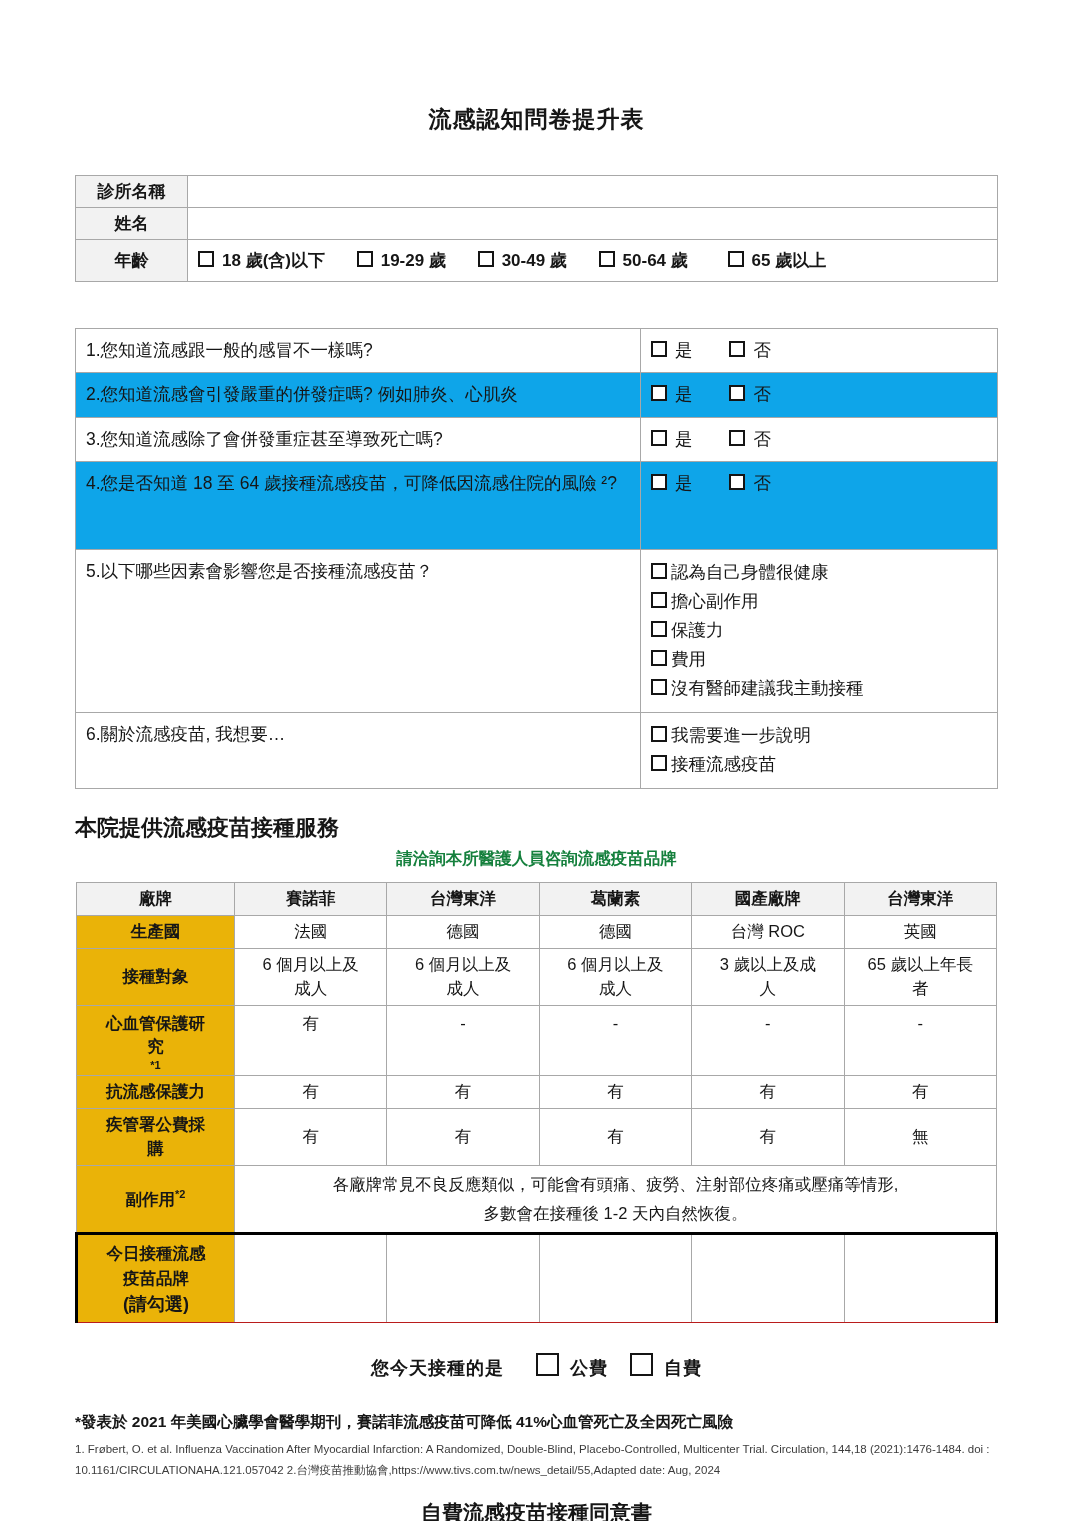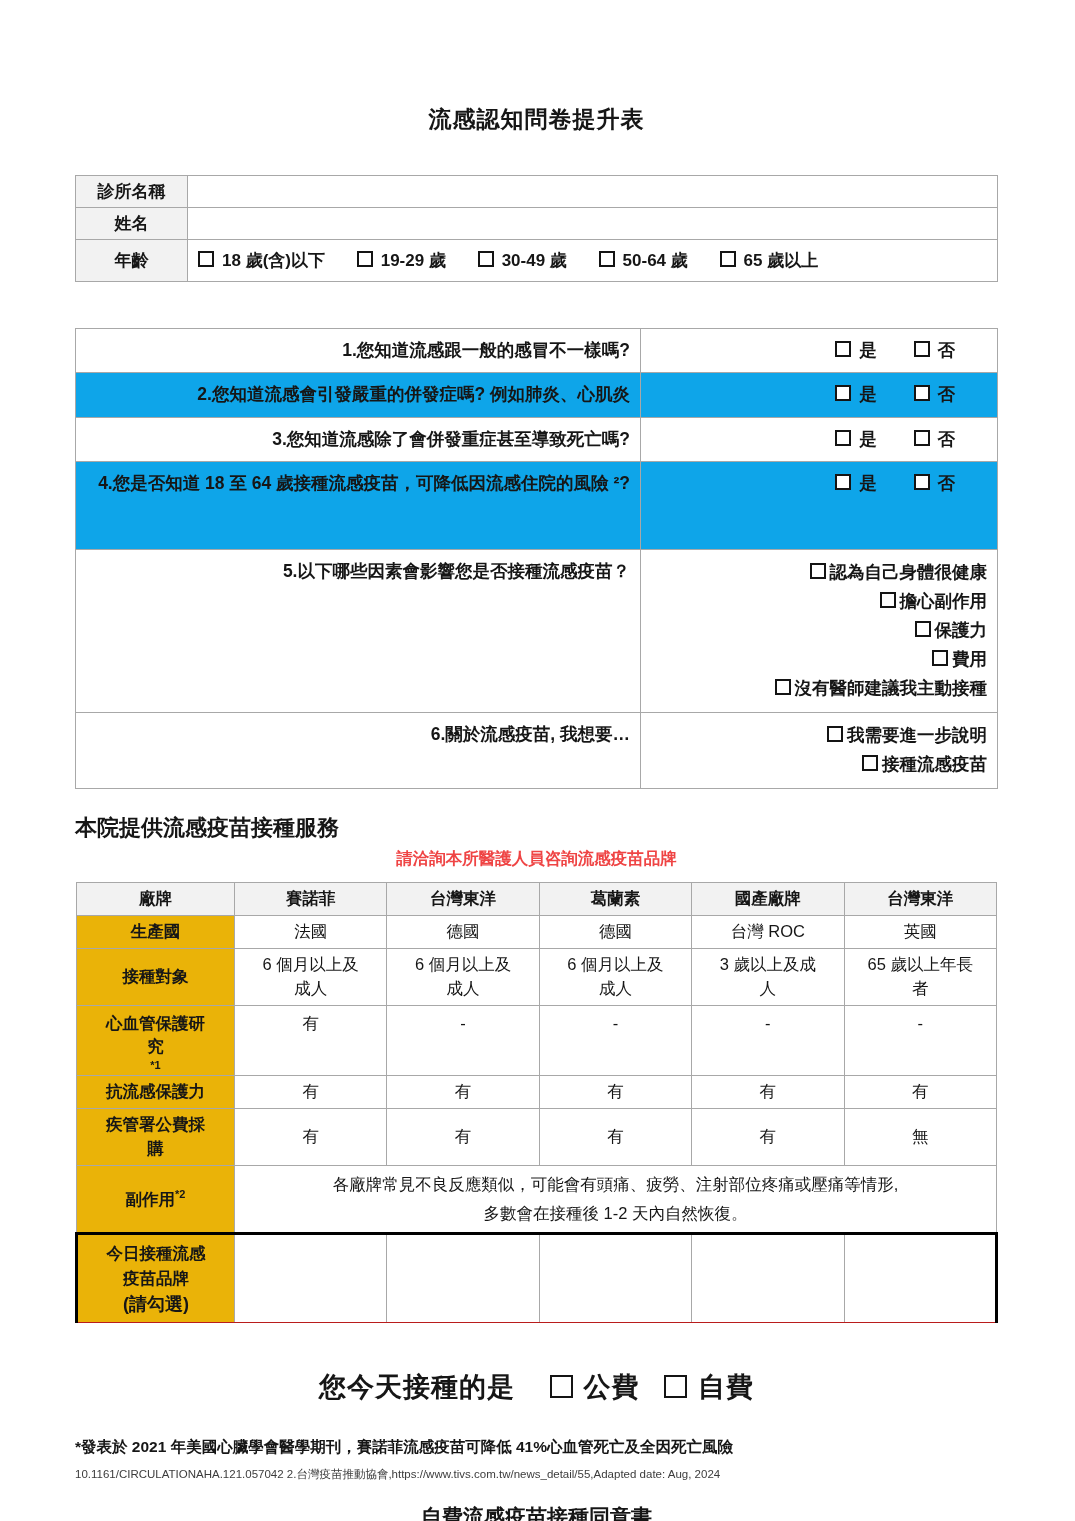--- a/index.html
+++ b/index.html
@@ -6,44 +6,44 @@
   body {
     width:1075px; height:1521px; overflow:hidden;
     font-family:"Liberation Sans","DejaVu Sans",sans-serif;
     color:#161616;
   }
   .page { box-sizing:border-box; width:1075px; padding:104px 77px 0 75px; }
 
   
   .doc-title { text-align:center; font-size:23px; font-weight:bold; letter-spacing:1px; margin:0 0 40px 0; }
   .section-heading { text-align:left; font-size:22px; font-weight:bold; margin:24px 0 5px 0; }
-  .section-subheading { text-align:center; font-size:16.5px; font-weight:bold; color:#ef4444; margin:0 0 12px 0; }
+  .section-subheading { text-align:center; font-size:16.5px; font-weight:bold; color:#15803d; margin:0 0 12px 0; }
 
   
   table { border-collapse:collapse; width:100%; table-layout:fixed; }
   td { border:1px solid #a8a8a8; box-sizing:border-box; }
 
   
   .info-table { margin-bottom:46px; }
   .info-table td { font-size:17px; padding:3px 10px; }
   .info-table td.lbl { background:#f2f2f2; font-weight:bold; text-align:center; width:112px; }
   .info-table tr.r1 td, .info-table tr.r2 td { height:32px; }
   .info-table tr.r3 td { height:42px; }
   .age-opts { font-weight:bold; white-space:nowrap; }
   .age-opt { margin-right:27px; }
-  .age-opt:last-child { margin-right:0; }
+  .age-opt:last-child { margin-right:0;margin-left:8px; }
 
   
   .cb { display:inline-block; width:12px; height:12px; border:2px solid #141414; background:#fff; vertical-align:-1px; }
   .age-opt .cb, .yn-opt .cb { margin-right:8px; }
   .stack-opt .cb { margin-right:4px; }
   .cb.lg { width:19px; height:19px; border-width:2.5px; vertical-align:-2px; margin-right:11px; }
 
   
-  .q-table td { font-size:17.5px; font-weight:bold; vertical-align:top; padding:8px 10px 9px 10px; line-height:1.5;text-align:right; }
+  .q-table td { font-size:17.5px; font-weight:normal; vertical-align:top; padding:8px 10px 9px 10px; line-height:1.5; }
   .q-table col.qcol { width:565px; }
   .q-table tr.shade td { background:#0ea5e9; }
   .q-table tr.r4 td { height:88px; }
   .yn-opt { margin-right:32px; white-space:nowrap; }
   .stack-opt { line-height:29px; white-space:nowrap; }
 
   
   .vax-table td { font-size:16.5px; text-align:center; padding:4px 21px; vertical-align:middle; line-height:1.45; }
   .vax-table col.lblcol { width:158px; }
   .vax-table tr.hdr td { font-weight:bold; background:#f2f2f2; height:32px; }
@@ -57,21 +57,21 @@
   .sup-mark { font-size:11px; vertical-align:super; }
   .side-line { line-height:29px; }
 
   tr.today td { border-top:3px solid #000; border-bottom:1px solid #b91c1c; height:78px; }
   tr.today td:first-child { border-left:3px solid #000; }
   tr.today td:last-child { border-right:3px solid #000; }
   tr.today td.lbl { line-height:1.5; padding-top:6px; vertical-align:top; }
   .today-note { font-size:18px; font-weight:bold; }
 
   
-  .payment { text-align:center; font-size:27px; font-weight:bold; margin-top:46px; letter-spacing:1px; }
+  .payment { text-align:center; font-size:18px; font-weight:bold; margin-top:30px; letter-spacing:1px; }
   .payment .plabel { margin-right:10px; }
   .payment .cb.lg { margin-left:16px; }
 
   
   .footnote { margin-top:32px; font-size:15.5px; font-weight:bold; }
   .refs { margin-top:6px; font-size:11.5px; color:#3c3c3c; line-height:1.85; }
 
   
   .consent-heading { margin-top:18px; font-size:21px; font-weight:bold; text-align:center; }
   .consent-box { margin-top:22px; border:2px solid #989898; padding:14px 20px 20px 20px; font-size:17px; font-weight:600; line-height:1.75; }
@@ -247,20 +247,21 @@
     </table>
 
   <div class="payment">
     <span class="plabel">您今天接種的是</span>
     <span class="cb lg"></span><span>公費</span>
     <span class="cb lg"></span><span>自費</span>
   </div>
 
   <div class="footnote">*發表於 2021 年美國心臟學會醫學期刊，賽諾菲流感疫苗可降低 41%心血管死亡及全因死亡風險</div>
   <div class="refs">
+    <div>1. Frøbert, O. et al. Influenza Vaccination After Myocardial Infarction: A Randomized, Double-Blind, Placebo-Controlled, Multicenter Trial. Circulation, 144,18 (2021):1476-1484. doi :</div>
     <div>10.1161/CIRCULATIONAHA.121.057042 2.台灣疫苗推動協會,https://www.tivs.com.tw/news_detail/55,Adapted date: Aug, 2024</div>
   </div>
 
   <div class="consent-heading">自費流感疫苗接種同意書</div>
 
   <div class="consent-box">
     <div>我（立同意書人）已詳閱並充分了解流感疫苗接種之相關資訊、安全性與禁忌後，同意在本次門診自費接種本疫苗，並願意繳費，無異議。</div>
 
   </div>
 

